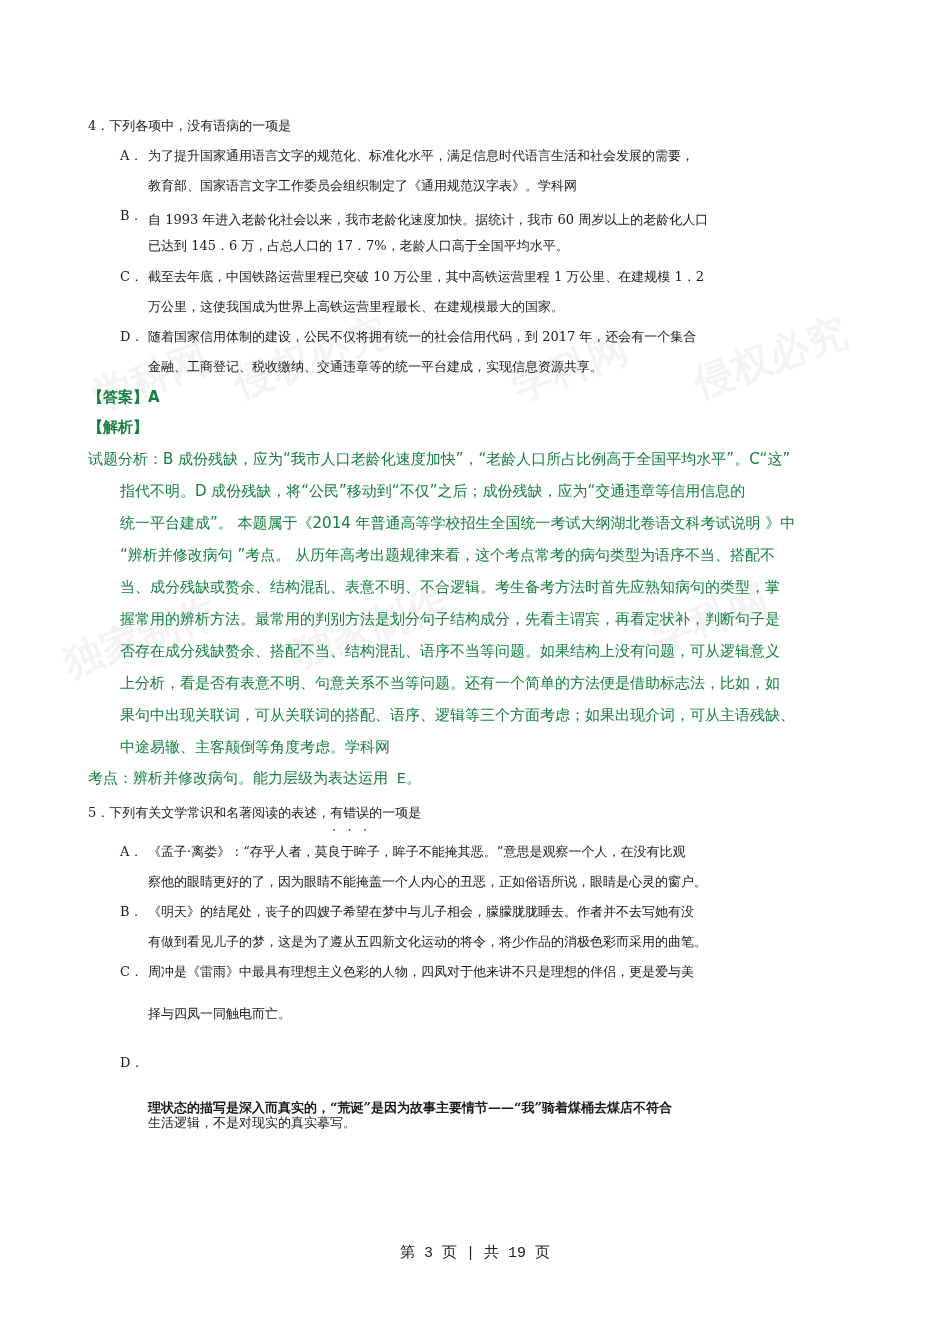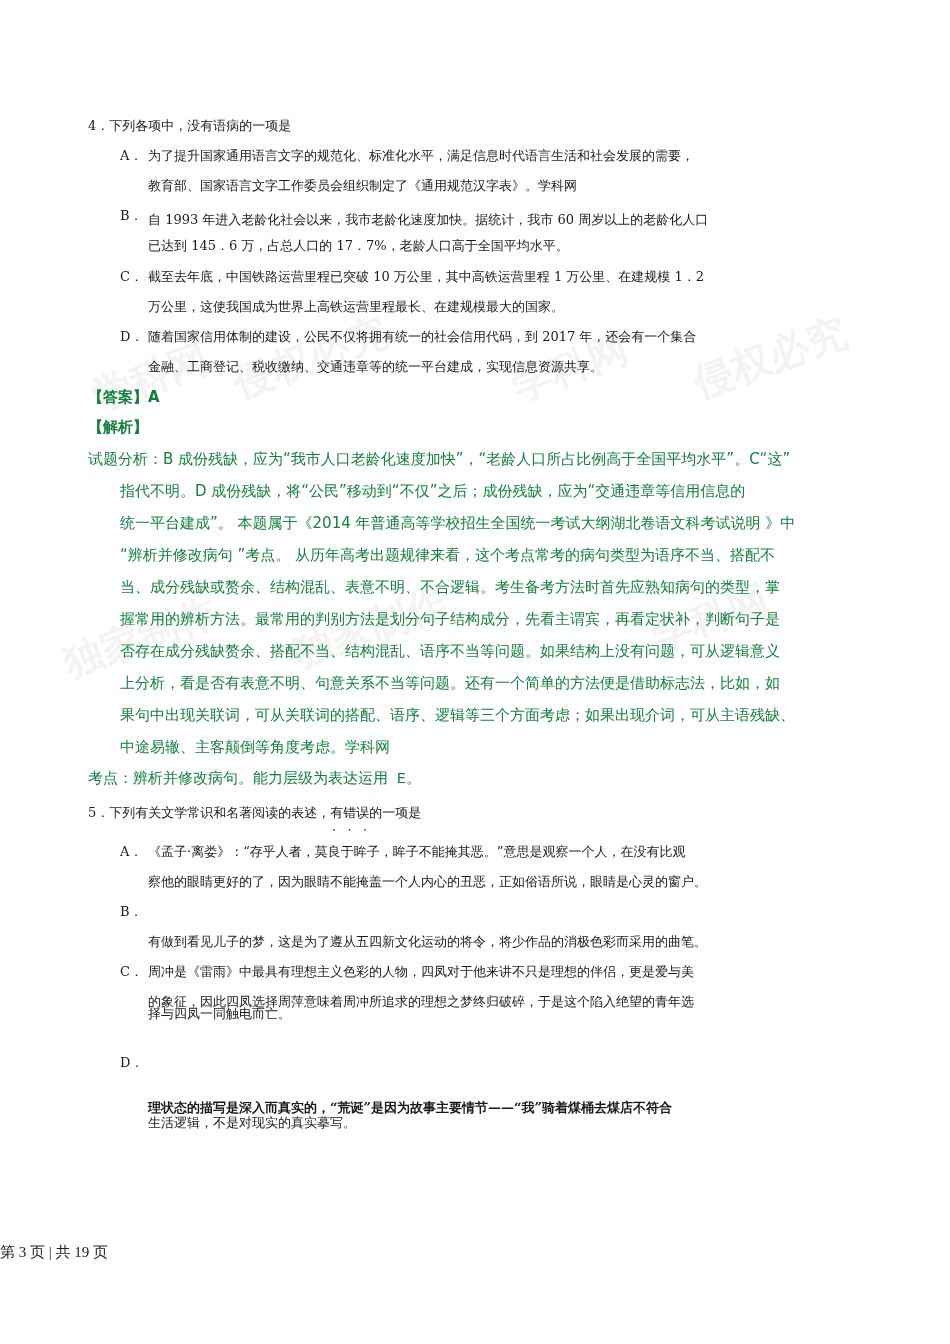--- a/index.html
+++ b/index.html
@@ -12,22 +12,22 @@
   .line { position: absolute; font-size: 13px; line-height: 20px; white-space: nowrap; }
   .q { left: 88px; }
   .opt { left: 120px; }
   .cont { left: 148px; }
   .red { color: #15803d; font-family: "DejaVu Sans", sans-serif; font-size: 15px; }
   .red-l { left: 88px; }
   .red-c { left: 120px; }
   .bracket { font-weight: bold; }
   .emph { position: relative; }
   .emph::after { content: "• • •"; position: absolute; left: 2px; top: 15px; font-size: 6px; letter-spacing: 5px; color: #333; }
-  .footer { position: absolute; left: 0; width: 950px; top: 1243px; text-align: left;
-            font-family: Liberation Serif, serif; font-size: 15px; color: #222; }
+  .footer { position: absolute; left: 0; width: 950px; top: 1243px; text-align: center;
+            font-family: Liberation Mono, monospace; font-size: 15px; color: #222; }
 </style>
 </head>
 <body>
 
 <div class="page">
 
   <div class="watermark">
     <span class="wm" style="left:0px;top:20px;">学科网</span>
     <span class="wm" style="left:140px;top:0px;">侵权必究</span>
     <span class="wm" style="left:420px;top:10px;">学科网</span>
@@ -74,25 +74,25 @@
 
   <div class="line q" style="top:803px;">
     <span>5．下列有关文学常识和名著阅读的表述，</span><span class="emph">有错误</span><span>的一项是</span>
   </div>
 
   <div class="line opt" style="top:842px;">A．</div>
   <div class="line cont" style="top:842px;">《孟子·离娄》：“存乎人者，莫良于眸子，眸子不能掩其恶。”意思是观察一个人，在没有比观</div>
   <div class="line cont" style="top:872px;">察他的眼睛更好的了，因为眼睛不能掩盖一个人内心的丑恶，正如俗语所说，眼睛是心灵的窗户。</div>
 
   <div class="line opt" style="top:902px;">B．</div>
+  <div class="line cont" style="top:902px;">《明天》的结尾处，丧子的四嫂子希望在梦中与儿子相会，朦朦胧胧睡去。作者并不去写她有没</div>
   <div class="line cont" style="top:932px;">有做到看见儿子的梦，这是为了遵从五四新文化运动的将令，将少作品的消极色彩而采用的曲笔。</div>
 
   <div class="line opt" style="top:962px;">C．</div>
   <div class="line cont" style="top:962px;">周冲是《雷雨》中最具有理想主义色彩的人物，四凤对于他来讲不只是理想的伴侣，更是爱与美</div>
-  <div class="line cont" style="top:992px;">的象征，因此四凤选择周萍意味着周冲所追求的理想之梦终归破碎，于是这个陷入绝望的青年选</div>
   <div class="line cont" style="top:1004px;">择与四凤一同触电而亡。</div>
 
   <div class="line opt" style="top:1053px;">D．</div>
   <div class="line cont" style="top:1098px;font-weight:bold;">理状态的描写是深入而真实的，“荒诞”是因为故事主要情节——“我”骑着煤桶去煤店不符合</div>
   <div class="line cont" style="top:1113px;">生活逻辑，不是对现实的真实摹写。</div>
 
   <div class="footer">第 3 页 | 共 19 页</div>
 </div>
 
 </body></html>

